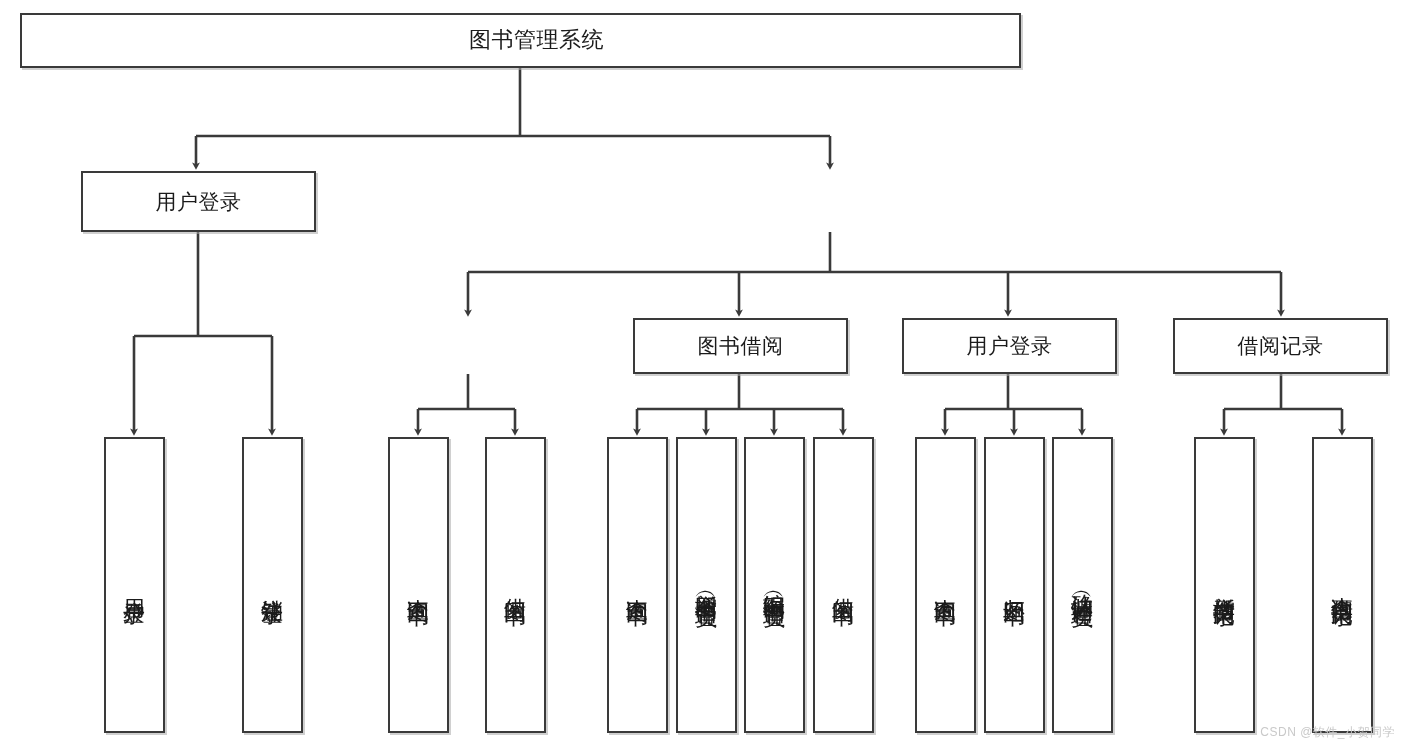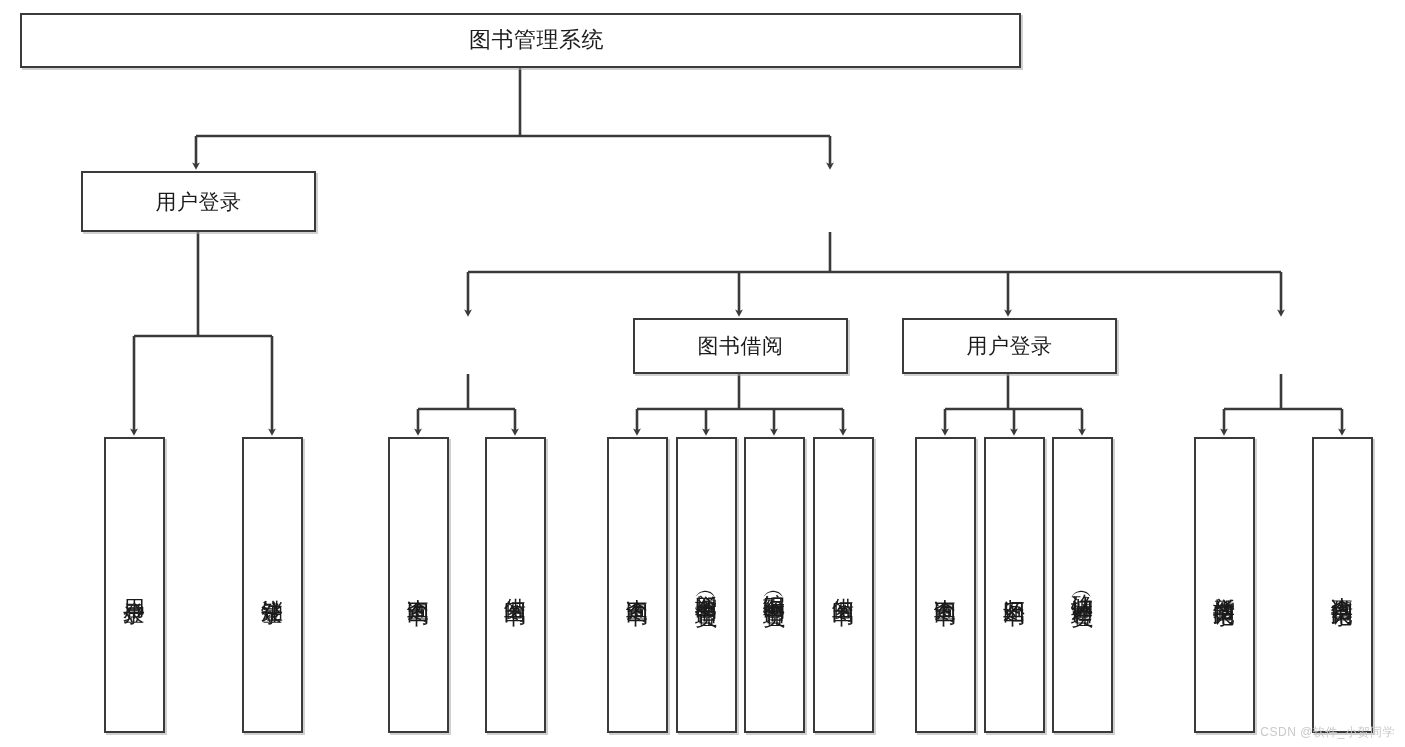--- a/index.html
+++ b/index.html
@@ -144,20 +144,23 @@
   <div class="node h" style="left:81px; top:171px; width:235px; height:61px;">
     <span class="node-label">用户登录</span>
   </div>
 
   <div class="node h" style="left:633px; top:318px; width:215px; height:56px;">
     <span class="node-label">图书借阅</span>
   </div>
   <div class="node h" style="left:902px; top:318px; width:215px; height:56px;">
     <span class="node-label">用户登录</span>
   </div>
+  <div class="node h" style="left:1173px; top:318px; width:215px; height:56px;">
+    <span class="node-label">借阅记录</span>
+  </div>
 
   <div class="node v" style="left:104px; top:437px; width:61px; height:296px;">
     <span class="node-label">用户登录</span>
   </div>
   <div class="node v" style="left:242px; top:437px; width:61px; height:296px;">
     <span class="node-label">注销登录</span>
   </div>
 
   <div class="node v" style="left:388px; top:437px; width:61px; height:296px;">
     <span class="node-label">查询图书</span>

